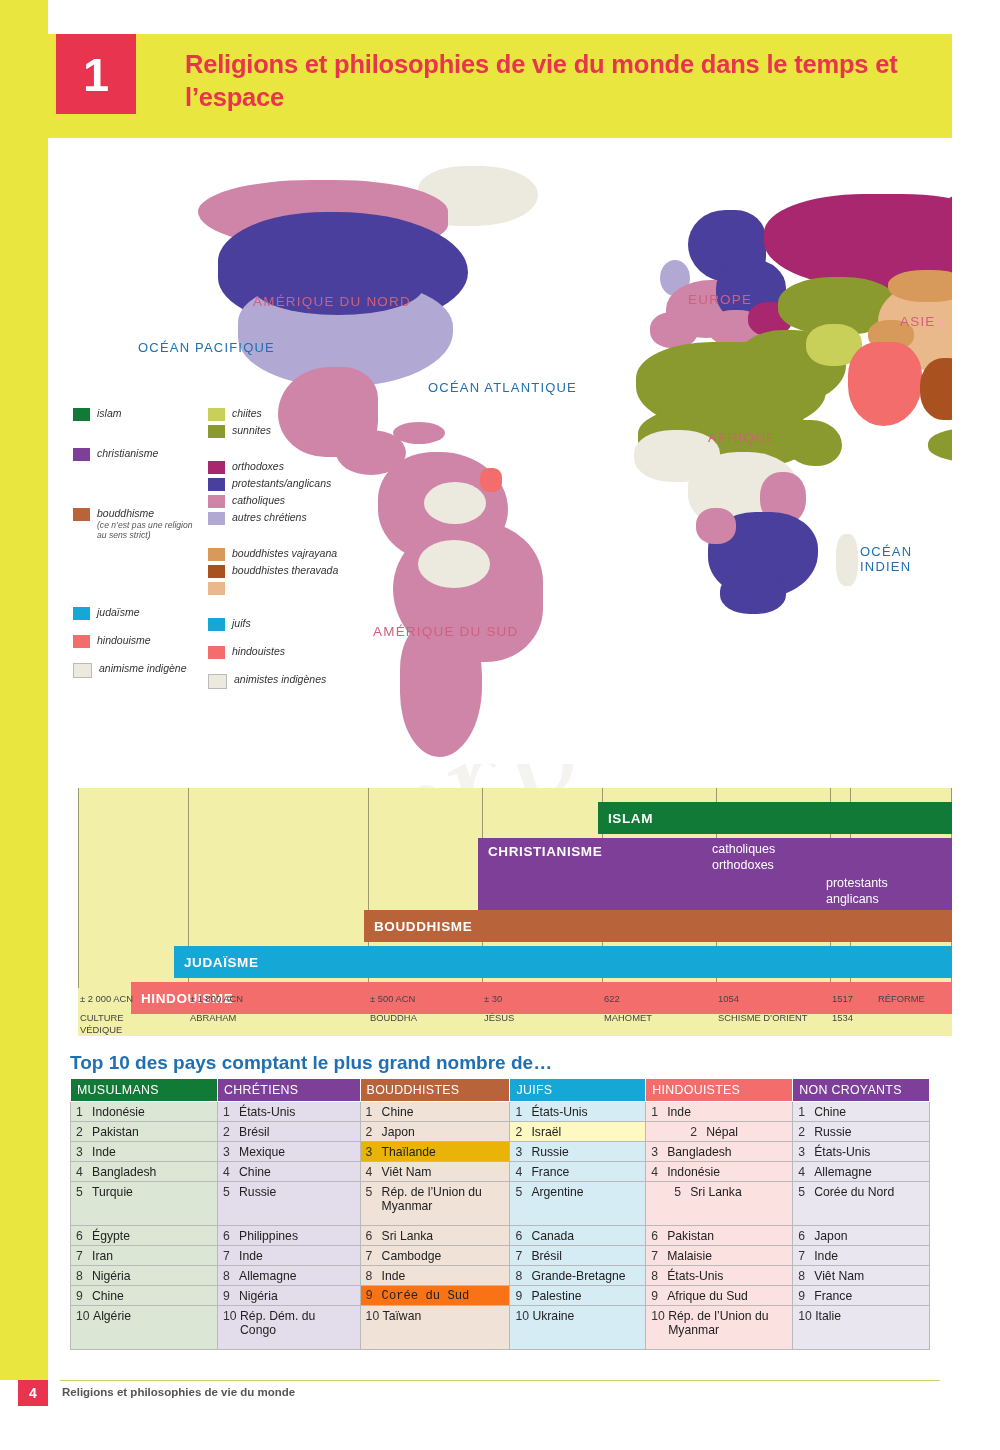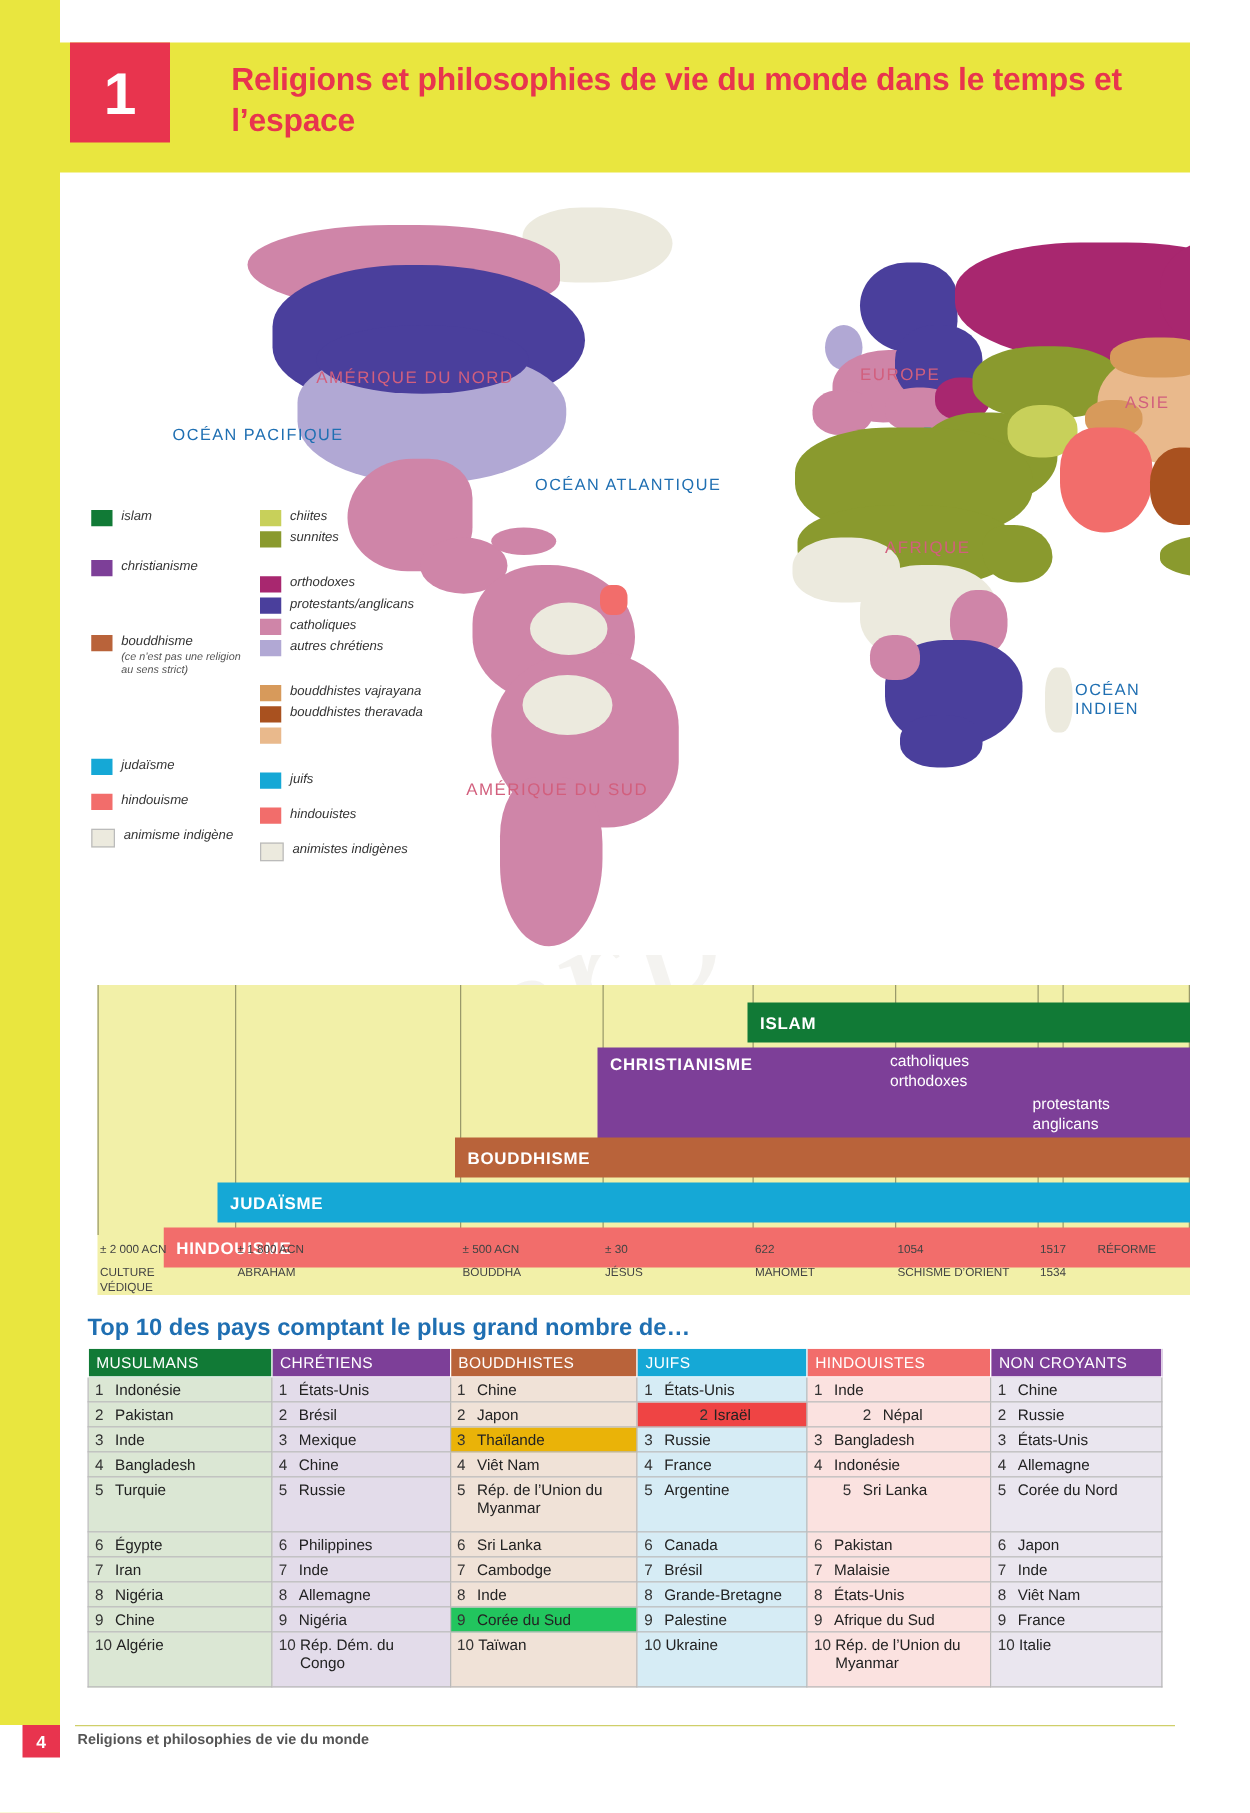--- a/index.html
+++ b/index.html
@@ -311,21 +311,21 @@
         <td style="background:#e3dcea;"><span class="rank">1</span><span>États-Unis</span></td>
         <td style="background:#f0e2d7;"><span class="rank">1</span><span>Chine</span></td>
         <td style="background:#d6ecf5;"><span class="rank">1</span><span>États-Unis</span></td>
         <td style="background:#fbe2e0;"><span class="rank">1</span><span>Inde</span></td>
         <td style="background:#eae6ef;"><span class="rank">1</span><span>Chine</span></td>
       </tr>
       <tr>
         <td style="background:#dbe7d4;"><span class="rank">2</span><span>Pakistan</span></td>
         <td style="background:#e3dcea;"><span class="rank">2</span><span>Brésil</span></td>
         <td style="background:#f0e2d7;"><span class="rank">2</span><span>Japon</span></td>
-        <td style="background:#ef4444;text-align:center;"><span class="rank">2</span><span>Israël</span></td>
+        <td style="background:#fef9c3;"><span class="rank">2</span><span>Israël</span></td>
         <td style="background:#fbe2e0;padding-left:44px;"><span class="rank">2</span><span>Népal</span></td>
         <td style="background:#eae6ef;"><span class="rank">2</span><span>Russie</span></td>
       </tr>
       <tr>
         <td style="background:#dbe7d4;"><span class="rank">3</span><span>Inde</span></td>
         <td style="background:#e3dcea;"><span class="rank">3</span><span>Mexique</span></td>
         <td style="background:#eab308;margin-top:36px;"><span class="rank">3</span><span>Thaïlande</span></td>
         <td style="background:#d6ecf5;"><span class="rank">3</span><span>Russie</span></td>
         <td style="background:#fbe2e0;"><span class="rank">3</span><span>Bangladesh</span></td>
         <td style="background:#eae6ef;"><span class="rank">3</span><span>États-Unis</span></td>
@@ -366,21 +366,21 @@
         <td style="background:#dbe7d4;"><span class="rank">8</span><span>Nigéria</span></td>
         <td style="background:#e3dcea;"><span class="rank">8</span><span>Allemagne</span></td>
         <td style="background:#f0e2d7;"><span class="rank">8</span><span>Inde</span></td>
         <td style="background:#d6ecf5;"><span class="rank">8</span><span>Grande-Bretagne</span></td>
         <td style="background:#fbe2e0;"><span class="rank">8</span><span>États-Unis</span></td>
         <td style="background:#eae6ef;"><span class="rank">8</span><span>Viêt Nam</span></td>
       </tr>
       <tr>
         <td style="background:#dbe7d4;"><span class="rank">9</span><span>Chine</span></td>
         <td style="background:#e3dcea;"><span class="rank">9</span><span>Nigéria</span></td>
-        <td style="background:#22c55e;"><span class="rank">9</span><span>Corée du Sud</span></td>
+        <td style="background:#f97316;font-family:Liberation Mono, monospace;"><span class="rank">9</span><span>Corée du Sud</span></td>
         <td style="background:#d6ecf5;"><span class="rank">9</span><span>Palestine</span></td>
         <td style="background:#fbe2e0;"><span class="rank">9</span><span>Afrique du Sud</span></td>
         <td style="background:#eae6ef;"><span class="rank">9</span><span>France</span></td>
       </tr>
       <tr>
         <td style="background:#dbe7d4;height:38px;"><span class="rank wide">10</span><span>Algérie</span></td>
         <td style="background:#e3dcea;"><span class="rank wide">10</span><span style="display:inline-block;width:104px;vertical-align:top;">Rép. Dém. du Congo</span></td>
         <td style="background:#f0e2d7;"><span class="rank wide">10</span><span>Taïwan</span></td>
         <td style="background:#d6ecf5;"><span class="rank wide">10</span><span>Ukraine</span></td>
         <td style="background:#fbe2e0;"><span class="rank wide">10</span><span style="display:inline-block;width:110px;vertical-align:top;">Rép. de l’Union du Myanmar</span></td>

